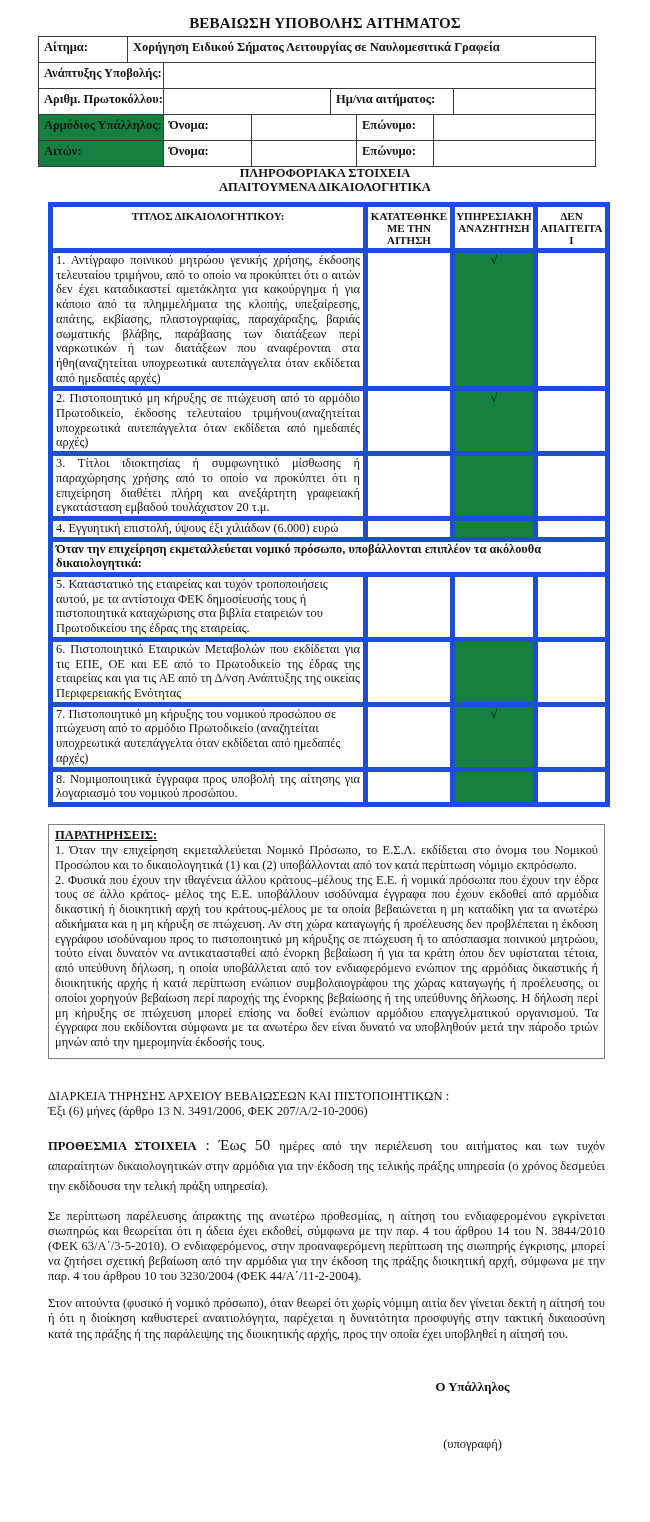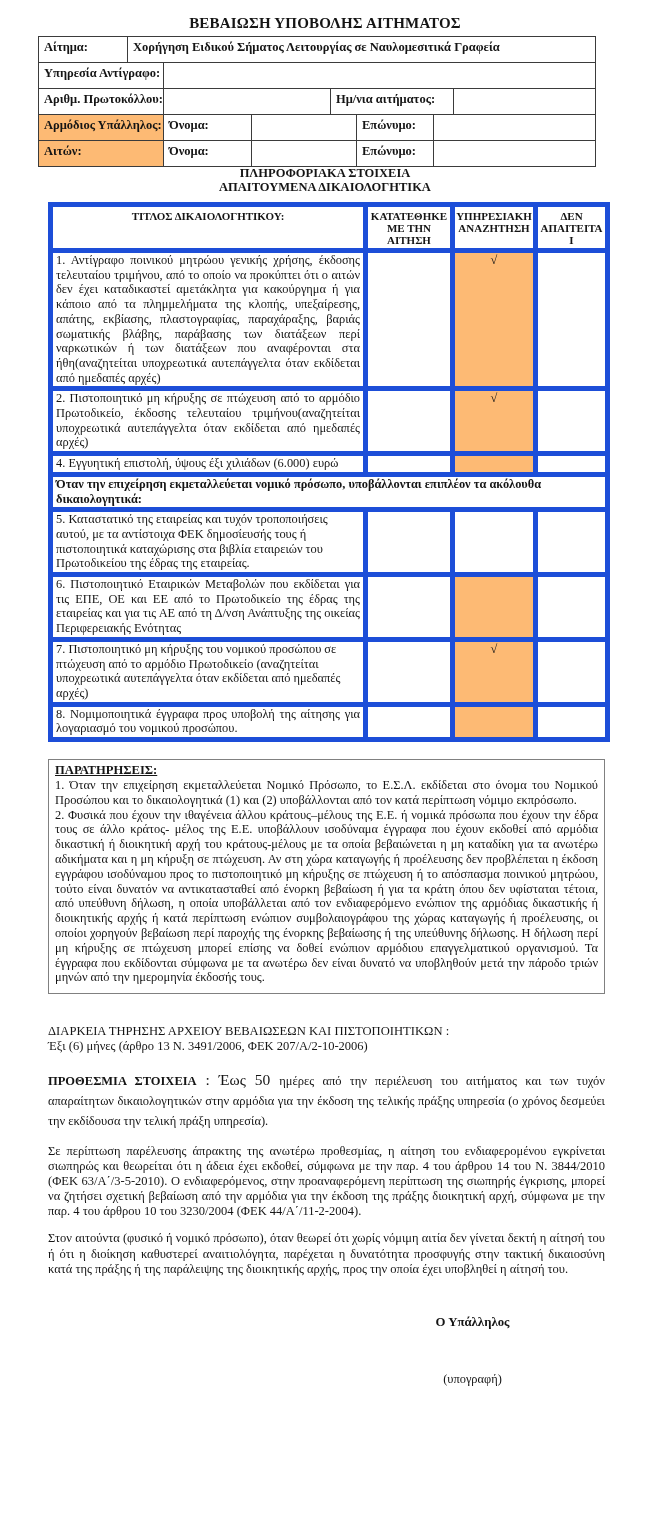--- a/index.html
+++ b/index.html
@@ -15,21 +15,21 @@
   
   .form-table { margin:4px 0 0 38px; width:558px; border:1.6px solid #3b3b3b; box-sizing:border-box; }
   .form-row { display:flex; border-top:1.6px solid #3b3b3b; min-height:25px; align-items:stretch; }
   .form-row:first-child { border-top:none; }
   .fcell { border-left:1.6px solid #3b3b3b; padding:3px 5px 0 5px; box-sizing:border-box; overflow:hidden; white-space:nowrap; }
   .fcell:first-child { border-left:none; }
   .flabel { font-weight:bold; }
   .grow { flex:1 1 auto; }
   .w88 {width:88px;} .w124 {width:124px;} .w167 {width:167px;} .w123 {width:123px;}
   .w105 {width:105px;} .w77 {width:77px;}
-  .grayfill { background:#fdba74; }
+  .grayfill { background:#15803d; }
 
   
   .subtitle { text-align:center; font-weight:bold; font-size:12.5px; line-height:13.5px; margin-top:0; }
 
   
   table.req { border-collapse:collapse; table-layout:fixed; margin:8px 0 0 48px; width:557px; border:2px solid #404040; }
   table.req th, table.req td { border:5px solid #1d4ed8; box-sizing:border-box; }
   table.req th {
     font-weight:bold; font-size:11px; line-height:12px; text-align:center;
     vertical-align:top; padding:3px 1px 2px 1px; overflow-wrap:anywhere;
@@ -65,21 +65,21 @@
 <div class="page">
 
   <div class="doc-title">ΒΕΒΑΙΩΣΗ ΥΠΟΒΟΛΗΣ ΑΙΤΗΜΑΤΟΣ</div>
 
   <div class="form-table">
     <div class="form-row">
       <div class="fcell flabel w88">Αίτημα:</div>
       <div class="fcell flabel grow">Χορήγηση Ειδικού Σήματος Λειτουργίας σε Ναυλομεσιτικά Γραφεία</div>
     </div>
     <div class="form-row">
-      <div class="fcell flabel w124">Υπηρεσία Αντίγραφο:</div>
+      <div class="fcell flabel w124">Ανάπτυξης Υποβολής:</div>
       <div class="fcell grow"></div>
     </div>
     <div class="form-row">
       <div class="fcell flabel w124">Αριθμ. Πρωτοκόλλου:</div>
       <div class="fcell w167"></div>
       <div class="fcell flabel w123">Ημ/νια αιτήματος:</div>
       <div class="fcell grow"></div>
     </div>
     <div class="form-row">
       <div class="fcell flabel w124 grayfill">Αρμόδιος Υπάλληλος:</div>
@@ -121,20 +121,26 @@
         <tr>
           <td class="req-title justify">1. Αντίγραφο ποινικού μητρώου γενικής χρήσης, έκδοσης τελευταίου τριμήνου, από το οποίο να προκύπτει ότι ο αιτών δεν έχει καταδικαστεί αμετάκλητα για κακούργημα ή για κάποιο από τα πλημμελήματα της κλοπής, υπεξαίρεσης, απάτης, εκβίασης, πλαστογραφίας, παραχάραξης, βαριάς σωματικής βλάβης, παράβασης των διατάξεων περί ναρκωτικών ή των διατάξεων που αναφέρονται στα ήθη(αναζητείται υποχρεωτικά αυτεπάγγελτα όταν εκδίδεται από ημεδαπές αρχές)</td>
           <td class="check-cell"></td>
           <td class="check-cell grayfill">√</td>
           <td class="check-cell"></td>
         </tr>
         <tr>
           <td class="req-title justify">2. Πιστοποιητικό μη κήρυξης σε πτώχευση από το αρμόδιο Πρωτοδικείο, έκδοσης τελευταίου τριμήνου(αναζητείται υποχρεωτικά αυτεπάγγελτα όταν εκδίδεται από ημεδαπές αρχές)</td>
           <td class="check-cell"></td>
           <td class="check-cell grayfill">√</td>
+          <td class="check-cell"></td>
+        </tr>
+        <tr>
+          <td class="req-title justify">3. Τίτλοι ιδιοκτησίας ή συμφωνητικό μίσθωσης ή παραχώρησης χρήσης  από το οποίο να προκύπτει ότι η επιχείρηση διαθέτει πλήρη και ανεξάρτητη γραφειακή εγκατάσταση εμβαδού τουλάχιστον 20 τ.μ.</td>
+          <td class="check-cell"></td>
+          <td class="check-cell grayfill"></td>
           <td class="check-cell"></td>
         </tr>
         <tr>
           <td class="req-title">4. Εγγυητική επιστολή, ύψους έξι χιλιάδων (6.000) ευρώ</td>
           <td class="check-cell"></td>
           <td class="check-cell grayfill"></td>
           <td class="check-cell"></td>
         </tr>
         <tr>
           <td colspan="4" class="section-cell">Όταν την επιχείρηση εκμεταλλεύεται νομικό πρόσωπο, υποβάλλονται επιπλέον τα ακόλουθα δικαιολογητικά:</td>

